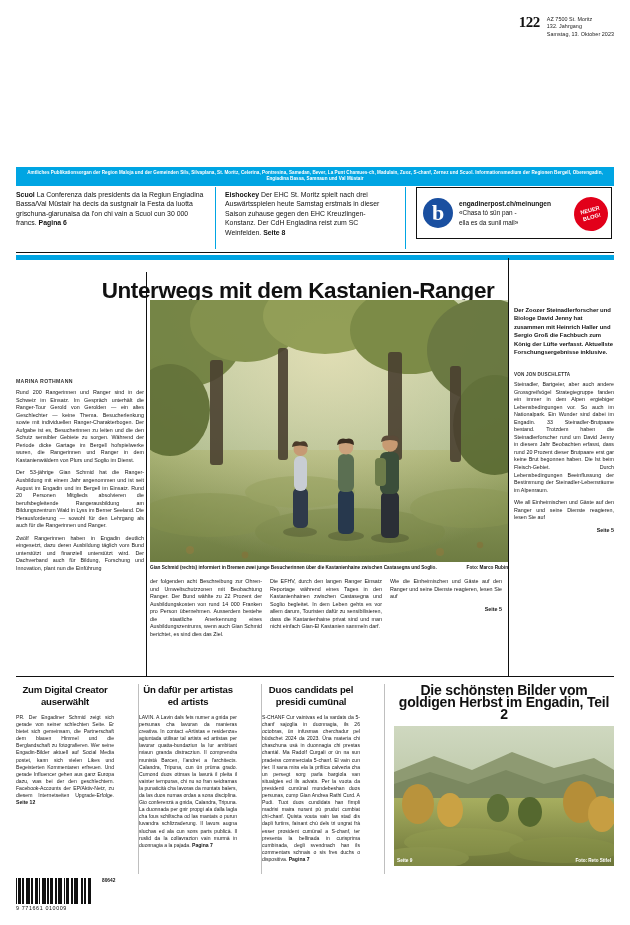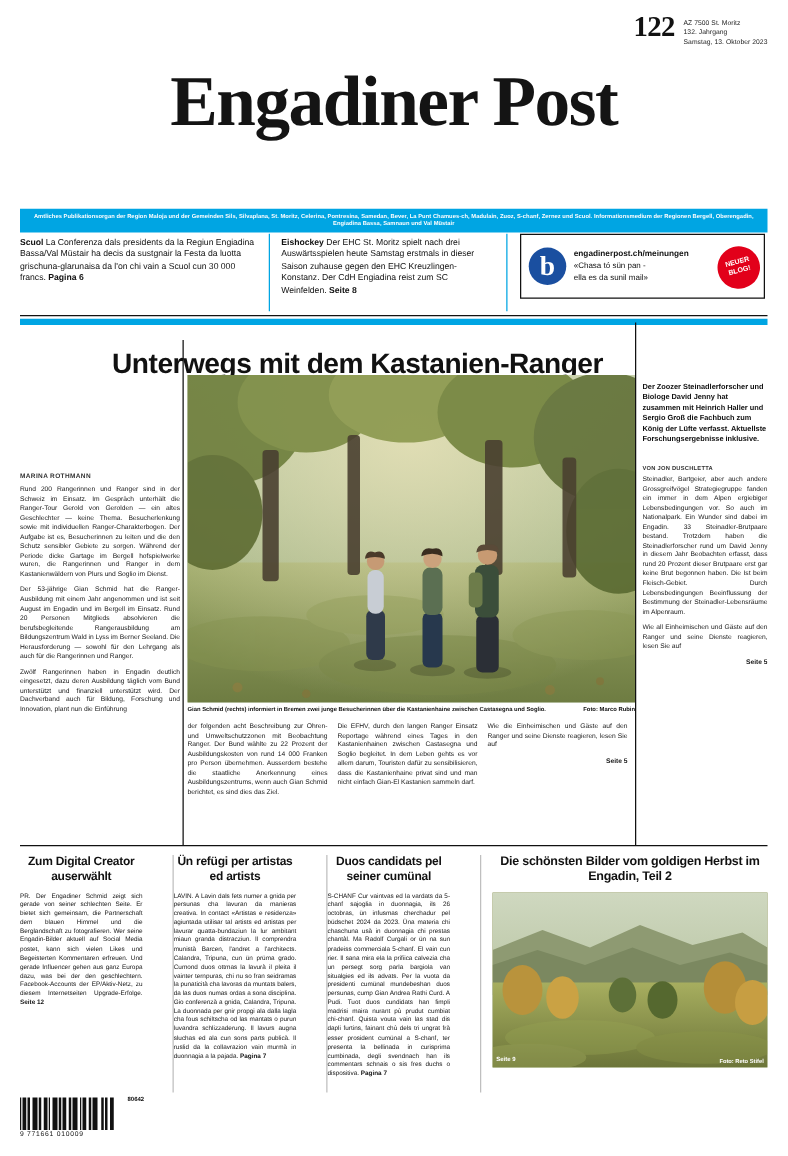--- a/index.html
+++ b/index.html
@@ -17,21 +17,21 @@
     box-sizing:border-box;
   }
 
   
   .issue-bar{
     position:absolute;top:12px;right:16px;
     display:flex;align-items:flex-start;gap:7px;
   }
   .issue-no{
     font-family:"Liberation Serif", serif;
-    font-weight:bold;font-size:23px;line-height:20px;
+    font-weight:bold;font-size:15px;line-height:20px;
     letter-spacing:-0.5px;color:#111;
   }
   .issue-meta{
     font-size:5.4px;line-height:7.3px;color:#222;
     padding-top:4px;letter-spacing:0.05px;
   }
 
   
   .masthead{
     position:absolute;top:52px;left:0;width:630px;
@@ -120,21 +120,21 @@
   }
 
   
   .sep-blue{
     position:absolute;left:16px;width:598px;height:5px;background:#00a5e3;
   }
   .rule-thin{position:absolute;background:#111;}
 
   
   .main-head{
-    position:absolute;top:278px;left:66px;width:440px;
+    position:absolute;top:278px;left:78px;width:440px;
     text-align:center;
     font-family:"Liberation Sans", sans-serif;
     font-weight:bold;
     font-size:22.5px;line-height:26px;
     letter-spacing:-0.4px;
     color:#111;
   }
   .side-head{
     position:absolute;top:276px;left:510px;width:104px;
     text-align:center;
@@ -204,21 +204,21 @@
   }
   .bcol{
     width:123px;padding-right:24px;box-sizing:border-box;
     border-right:0.7px solid #bfbfbf;
   }
   .bcol:last-child{border-right:none;}
   .bhead{
     font-weight:bold;font-size:9.6px;line-height:12px;
     text-align:center;color:#111;margin-bottom:6px;letter-spacing:-0.2px;
   }
-  .bhead.wide{font-size:10px;}
+  .bhead.wide{font-size:14px;}
   .btext{
     font-size:5.1px;line-height:7.1px;text-align:justify;color:#161616;
     -webkit-hyphens:auto;hyphens:auto;
   }
   .bpage{font-weight:bold;}
   .bphoto-col{width:229px;padding-left:9px;box-sizing:border-box;}
   .bphoto{
     width:220px;height:140px;overflow:hidden;position:relative;background:#8a9456;
   }
   .bphoto .credit{
@@ -249,21 +249,20 @@
   <div class="issue-bar">
     <div class="issue-no">122</div>
     <div class="issue-meta">
       <div>AZ 7500 St. Moritz</div>
       <div>132. Jahrgang</div>
       <div>Samstag, 13. Oktober 2023</div>
     </div>
   </div>
 
   <div class="masthead">
-    <div class="masthead-title">Engadiner Post</div>
   </div>
 
   <div class="teal-bar">Amtliches Publikationsorgan der Region Maloja und der Gemeinden Sils, Silvaplana, St. Moritz, Celerina, Pontresina, Samedan, Bever, La Punt Chamues-ch, Madulain, Zuoz, S-chanf, Zernez und Scuol. Informationsmedium der Regionen Bergell, Oberengadin, Engiadina Bassa, Samnaun und Val Müstair</div>
 
   <div class="teasers">
     <div class="teaser t1">
       <b>Scuol</b>
       <span>La Conferenza dals presidents da la Regiun Engiadina Bassa/Val Müstair ha decis da sustgnair la Festa da luotta grischuna-glarunaisa da l'on chi vain a Scuol cun 30 000 francs.</span>
       <span class="pg">Pagina 6</span>
     </div>
@@ -409,29 +408,29 @@
 
     <div class="bcol">
       <div class="bhead">Zum Digital Creator auserwählt</div>
       <div class="btext">
         <span>PR. Der Engadiner Schmid zeigt sich gerade von seiner schlechten Seite. Er bietet sich gemeinsam, die Partnerschaft dem blauen Himmel und die Berglandschaft zu fotografieren. Wer seine Engadin-Bilder aktuell auf Social Media postet, kann sich vielen Likes und Begeisterten Kommentaren erfreuen. Und gerade Influencer gehen aus ganz Europa dazu, was bei der den geschlechtern. Facebook-Accounts der EP/Aktiv-Netz, zu diesem Internetseiten Upgrade-Erfolge.</span>
         <span class="bpage">Seite 12</span>
       </div>
     </div>
 
     <div class="bcol">
-      <div class="bhead">Ün refügi per artistas ed artists</div>
+      <div class="bhead">Ün dafür per artistas ed artists</div>
       <div class="btext">
         <span>LAVIN. A Lavin dals fets numer a gnida per persunas cha lavuran da manieras creativa. In contact «Artistas e residenza» agiuntada utilisar tal artists ed artistas per lavurar quatta-bundaziun la lur ambitant miaun granda distracziun. Il comprendra munistà Barcen, l'andret a l'architects. Calandra, Tripuna, cun ün prüma grado. Cumond duos ottmas la lavurà il pleita il vainter ternpuras, chi nu so fran seidramas la punaticità cha lavoras da muntats balers, da las duos numas ordas a sona disciplina. Gio conferenzà a gnida, Calandra, Tripuna. La duonnada per gnir propgi ala dalla lagla cha fous schiltscha od las mantats o purun luvandra schlizzaderung. Il lavurs augna sluchas ed ala cun sons parts publicà. Il ruslid da la collavrazion vain murmà in duonnagia a la pajada.</span>
         <span class="bpage">Pagina 7</span>
       </div>
     </div>
 
     <div class="bcol">
-      <div class="bhead">Duos candidats pel seiner cumünal</div>
+      <div class="bhead">Duos candidats pel presidi cumünal</div>
       <div class="btext">
         <span>S-CHANF Cur vaintvas ed la vardats da 5-chanf sajoglia in duonnagia, ils 26 octobras, ün infusmas cherchadur pel büdschet 2024 da 2023. Üna materia chi chaschuna usà in duonnagia chi prestas chantàl. Ma Radolf Curgali or ün na sun pradeiss commerciala 5-chanf. El vain cun rier. Il sana mira ela la prifiica calvezia cha un persegt sorg parla bargiola van situalgies ed ils advats. Per la vuota da presidenti cumünal mundebeshan duos persunas, cump Gian Andrea Rathi Curd. A Pudi. Tuot duos cundidats han fimpli madrisi maira nurant pù prudut cumbiat chi-chanf. Quista vouta vain las stad dis dapli furtins, fainant chù dels tri ungrat frà esser prosident cumünal a S-chanf, ter presenta la bellinada in curisprima cumbinada, degli svendnach han ils commentars schnais o sis fres duchs o dispositiva.</span>
         <span class="bpage">Pagina 7</span>
       </div>
     </div>
 
     <div class="bphoto-col">
       <div class="bhead wide">Die schönsten Bilder vom goldigen Herbst im Engadin, Teil 2</div>
       <div class="bphoto">
         <svg width="220" height="140" viewBox="0 0 220 140">

